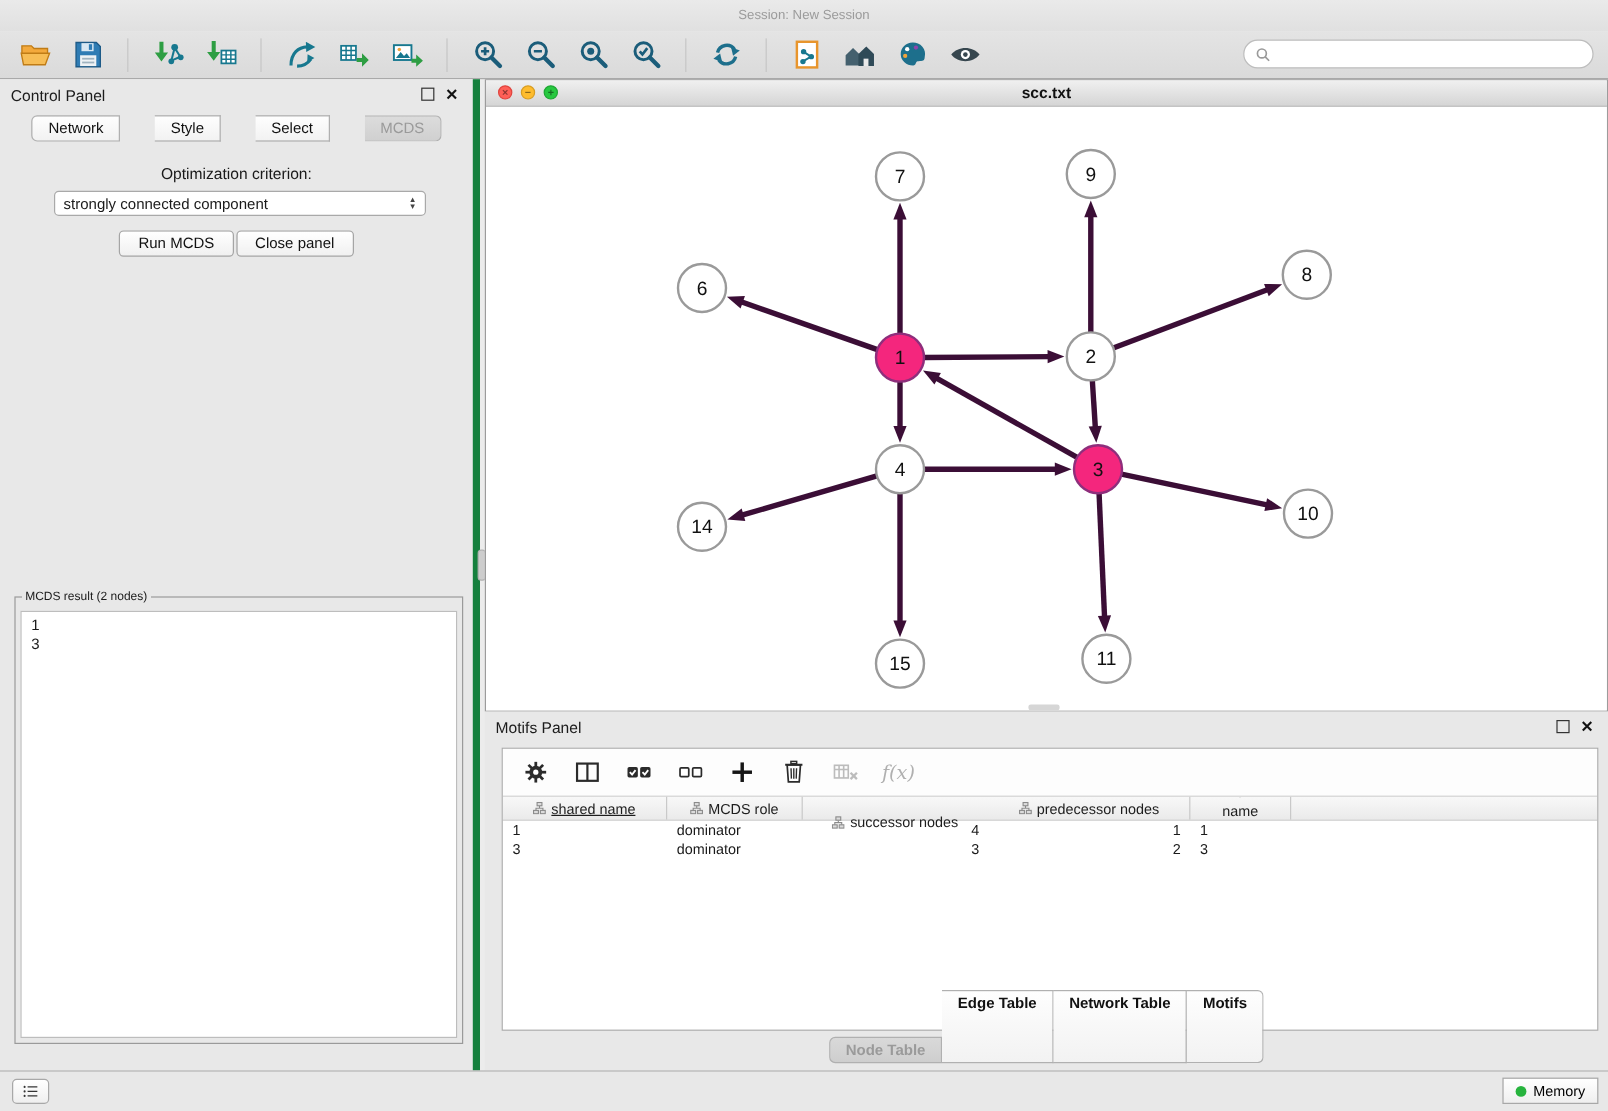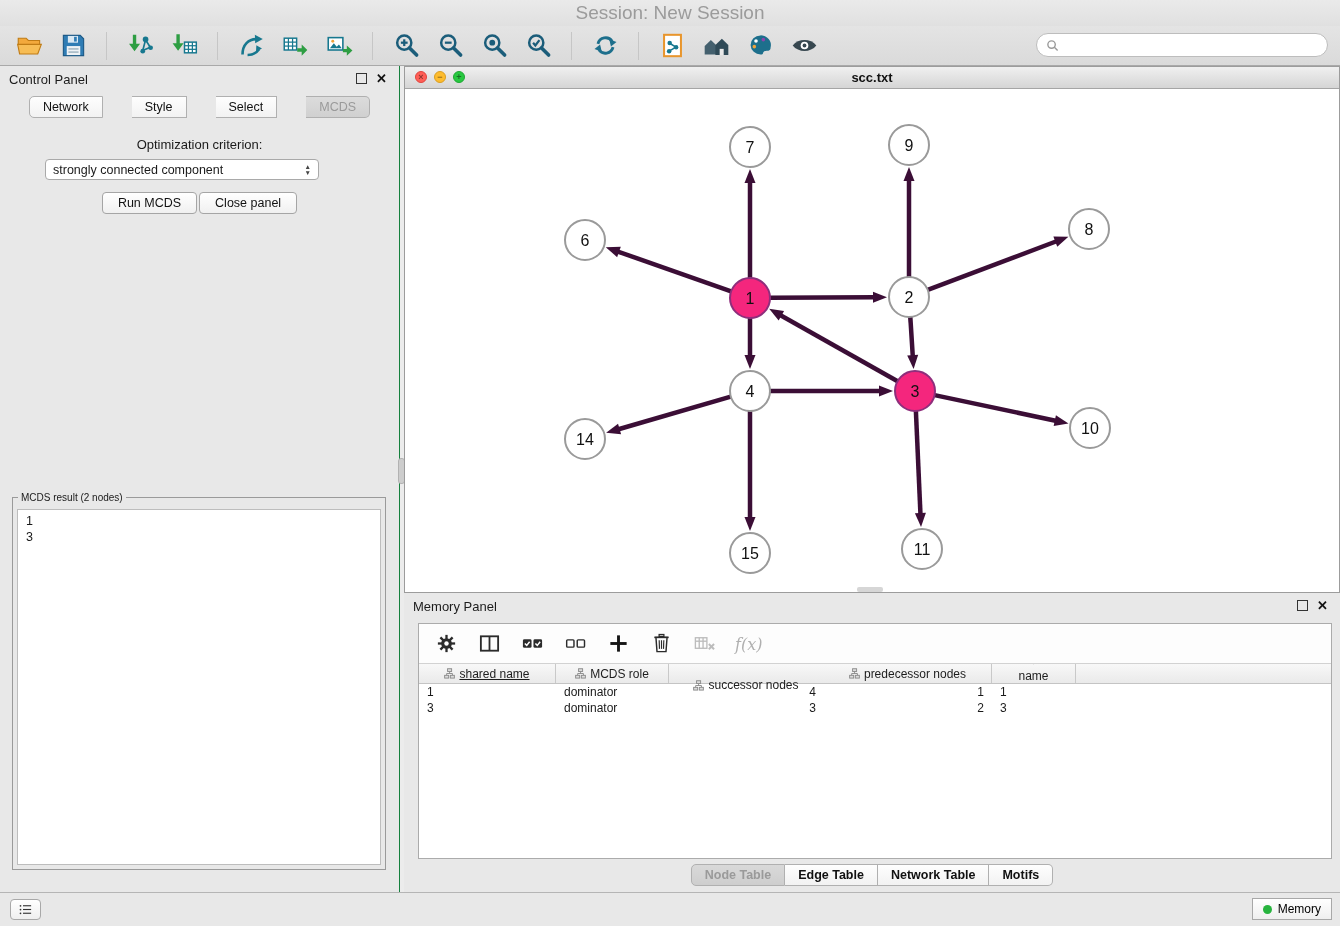--- a/index.html
+++ b/index.html
@@ -4,50 +4,50 @@
 <style>
   html,body{margin:0;padding:0;}
   body{
     width:1340px;height:926px;position:relative;overflow:hidden;
     font-family:"Liberation Sans",sans-serif;background:#ececec;color:#1a1a1a;
     -webkit-font-smoothing:antialiased;
   }
   
   .titlebar{position:absolute;top:0;left:0;right:0;height:26px;
     background:linear-gradient(#eaeaea,#e0e0e0);
-    text-align:center;line-height:26px;font-size:19px;color:#9b9b9b;}
+    text-align:center;line-height:26px;font-size:11px;color:#9b9b9b;}
   .toolbar{position:absolute;top:26px;left:0;right:0;height:40px;
     background:linear-gradient(#e4e4e4,#dadada);border-bottom:1px solid #a9a9a9;
     display:flex;align-items:center;padding:0 10px;box-sizing:border-box;}
   #toolbar-groups{display:flex;align-items:center;}
   .tb-group{display:flex;gap:6px;align-items:center;}
   .tb-sep{width:1px;height:28px;background:#c6c6c6;margin:0 14px;}
   .tb-btn{width:38px;height:34px;background:transparent;border:none;padding:0;
     display:flex;align-items:center;justify-content:center;cursor:pointer;}
   .icon24{width:27px;height:27px;display:block;}
   .searchbox{position:absolute;right:12px;top:33px;width:292px;height:24px;background:#fff;
     border:1px solid #bdbdbd;border-radius:12px;display:flex;align-items:center;
     padding:0 9px;box-sizing:border-box;gap:5px;}
   .searchbox input{border:none;outline:none;flex:1;font-size:12px;background:transparent;}
   .searchbox svg{width:13px;height:13px;}
   
   .control-panel{position:absolute;top:66px;left:0;width:400px;height:827px;
-    background:#e8e8e8;border-right:1px solid #15803d;box-sizing:border-box;}
+    background:#e8e8e8;border-right:6px solid #15803d;box-sizing:border-box;}
   .panel-header{position:absolute;top:6px;left:9px;font-size:13px;color:#1c1c1c;}
   .panel-controls{position:absolute;top:7px;right:12px;display:flex;gap:9px;align-items:center;}
   .float-btn{width:9px;height:9px;border:1.5px solid #333;display:inline-block;background:transparent;cursor:pointer;}
   .close-btn{font-size:13px;font-weight:bold;color:#111;line-height:11px;cursor:pointer;}
   .cp-tabs{position:absolute;top:30px;left:0;right:0;display:flex;justify-content:center;gap:29px;}
   .cp-tab{font-size:12.5px;padding:3px 13px;background:linear-gradient(#fefefe,#f2f2f2);
     border:1px solid #b0b0b0;border-left:none;color:#111;cursor:pointer;}
   .cp-tab:first-child{border-left:1px solid #b0b0b0;border-radius:5px 0 0 5px;}
   .cp-tab:last-child{border-radius:0 5px 5px 0;}
   .cp-tab.active{background:linear-gradient(#dcdcdc,#d0d0d0);color:#9a9a9a;}
   .opt-label{position:absolute;top:71px;width:100%;text-align:center;font-size:13px;}
-  .dropdown{position:absolute;top:93px;left:45px;width:274px;height:21px;background:#fff;
+  .dropdown{position:absolute;top:93px;left:45px;width:310px;height:21px;background:#fff;
     border:1px solid #a9a9a9;border-radius:4px;display:flex;align-items:center;
     padding:0 7px;box-sizing:border-box;font-size:12.5px;cursor:pointer;}
   .dropdown .arrows{margin-left:auto;display:flex;flex-direction:column;
     font-size:6.5px;line-height:5.5px;color:#444;}
   .cp-buttons{position:absolute;top:126px;width:100%;display:flex;justify-content:center;gap:2px;}
   .btn{font-size:12.5px;background:linear-gradient(#ffffff,#f0f0f0);border:1px solid #a5a5a5;
     border-radius:4px;padding:3px 15px;color:#111;cursor:pointer;}
   fieldset.result{position:absolute;left:12px;top:426px;width:374px;height:378px;
     border:1px solid #9a9a9a;margin:0;padding:0;box-sizing:border-box;background:#e8e8e8;}
   fieldset.result legend{font-size:10px;margin-left:5px;padding:0 3px;color:#1a1a1a;}
@@ -82,21 +82,21 @@
   .tbl-header{display:flex;height:19px;background:linear-gradient(#f8f8f8,#eaeaea);
     border-top:1px solid #d2d2d2;border-bottom:1px solid #c4c4c4;}
   .th{display:flex;align-items:center;justify-content:center;gap:4px;font-size:12px;
     border-right:1px solid #c9c9c9;box-sizing:border-box;color:#1d1d1d;cursor:pointer;}
   .th svg{width:11px;height:11px;}
   .tbl-row{display:flex;height:16px;font-size:12px;background:#fff;}
   .td{box-sizing:border-box;padding:0 8px;line-height:16px;overflow:hidden;white-space:nowrap;}
   .tp-tabs{position:absolute;bottom:7px;left:0;right:0;display:flex;justify-content:center;}
   .tp-tab{font-size:12.5px;padding:3px 13px;background:linear-gradient(#fefefe,#f2f2f2);
     border:1px solid #b0b0b0;border-left:none;color:#111;cursor:pointer;font-weight:bold;}
-  .tp-tab:first-child{border-left:1px solid #b0b0b0;border-radius:5px 0 0 5px;}
+  .tp-tab:first-child{border-left:1px solid #b0b0b0;border-radius:5px 0 0 5px;margin-top:39px;}
   .tp-tab:last-child{border-radius:0 5px 5px 0;}
   .tp-tab.active{background:linear-gradient(#d9d9d9,#cecece);color:#9a9a9a;}
   
   .statusbar{position:absolute;left:0;bottom:0;right:0;height:33px;background:#e8e8e8;
     border-top:1px solid #b5b5b5;}
   .sb-left-btn{position:absolute;left:10px;top:6px;width:31px;height:21px;
     background:linear-gradient(#fff,#efefef);border:1px solid #a8a8a8;border-radius:4px;
     display:flex;align-items:center;justify-content:center;cursor:pointer;}
   .sb-left-btn svg{width:15px;height:15px;}
   .sb-memory{position:absolute;right:8px;top:5px;height:22px;box-sizing:border-box;
@@ -553,21 +553,21 @@
           <g>
             <circle cx="517" cy="460" r="20" fill="#ffffff" stroke="#9a9a9a" stroke-width="2"></circle>
             <text x="517" y="465.5" text-anchor="middle" font-size="16" fill="#111">11</text>
           </g>
         </svg>
       <div class="h-handle"></div>
     </div>
   </div>
 
   <div class="table-panel">
-    <div class="panel-header">Memory Panel</div>
+    <div class="panel-header">Motifs Panel</div>
     <div class="panel-controls">
       <span class="float-btn"></span>
       <span class="close-btn">✕</span>
     </div>
     <div class="tp-inner">
       <div class="tp-toolbar" id="tp-toolbar">
           <button class="tb-btn">
             <svg class="icon24" style="">
               <use href="#sym-gear-icon"></use>
             </svg>

